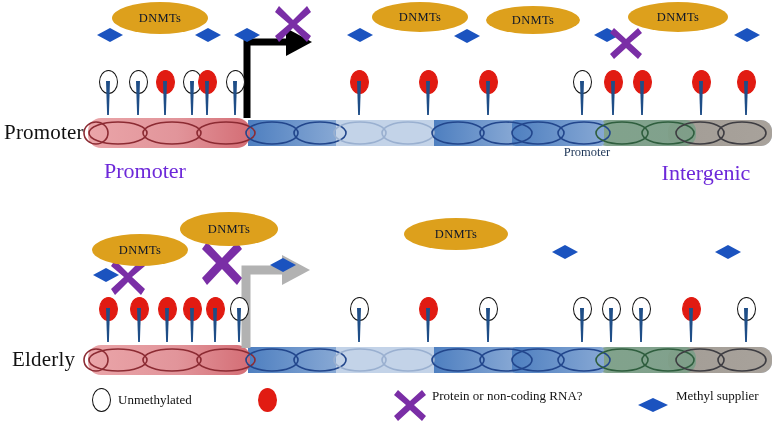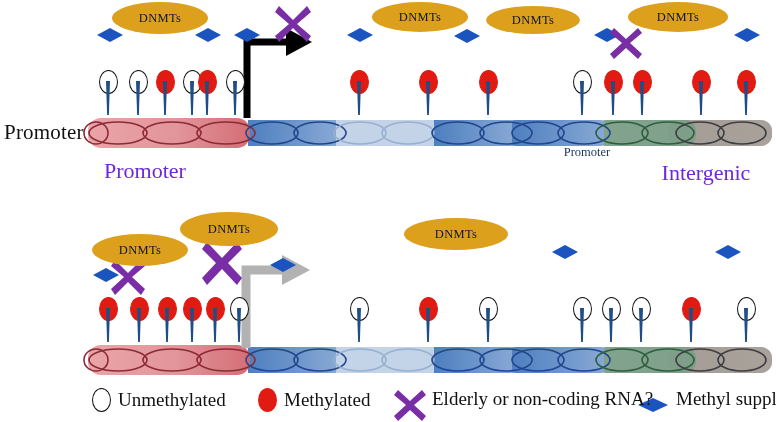--- a/index.html
+++ b/index.html
@@ -44,21 +44,21 @@
     display:flex;align-items:center;justify-content:center;
     color:#0f172a;font-size:12.5px;letter-spacing:0.3px;
     font-family:"Liberation Serif", serif;
   }
 
   
   .legend{
     position:absolute;left:0;top:384px;width:776px;height:34px;
   }
   .legend-item{position:absolute;display:flex;align-items:center;gap:7px;}
-  .legend-item .ltext{font-size:19px;color:#111;white-space:nowrap;}
+  .legend-item .ltext{font-size:13px;color:#111;white-space:nowrap;}
   .leg-circle{
     width:19px;height:24px;border-radius:50%;
     background:#fff;border:1.6px solid #111;box-sizing:border-box;
   }
   .leg-red{
     width:19px;height:24px;border-radius:50%;
     background:#e11b12;box-sizing:border-box;
   }
 </style>
 </head>
@@ -234,20 +234,21 @@
     <g fill="#7a2ea6" transform="translate(396,388)">
       <path d="M2,2 L14,13 L26,2 L30,7 L18,17 L30,28 L26,33 L14,22 L2,33 L-2,28 L10,17 L-2,7 Z"></path>
     </g>
     <g fill="#1b53bf">
       <polygon points="653,398 668,405 653,412 638,405"></polygon>
     </g>
   </svg>
 
   <div class="abs rowlabel" style="left:4px;top:120px;">Promoter</div>
 
+  <div class="abs rowlabel" style="left:12px;top:347px;">Elderly</div>
 
   <div class="abs caption" style="left:90px;top:158px;width:110px;">Promoter</div>
   <div class="abs caption small" style="left:546px;top:145px;width:82px;">Promoter</div>
   <div class="abs caption" style="left:653px;top:160px;width:106px;">Intergenic</div>
 
   <div class="dnmt" style="left:112px;top:2px;width:96px;height:32px;">
     <span>DNMTs</span>
   </div>
   <div class="dnmt" style="left:372px;top:2px;width:96px;height:30px;">
     <span>DNMTs</span>
@@ -387,25 +388,24 @@
 
   <div class="legend">
 
     <div class="legend-item" style="left:92px;top:4px;">
       <div class="leg-circle"></div>
       <div class="ltext">Unmethylated</div>
     </div>
 
     <div class="legend-item" style="left:258px;top:4px;">
       <div class="leg-red"></div>
-      <div class="ltext">Methylated</div>
     </div>
 
     <div class="legend-item" style="left:432px;top:4px;">
-      <div class="ltext">Elderly or non-coding RNA?</div>
+      <div class="ltext">Protein or non-coding RNA?</div>
     </div>
 
     <div class="legend-item" style="left:676px;top:4px;">
       <div class="ltext">Methyl supplier</div>
     </div>
 
   </div>
 
 </div>
 

